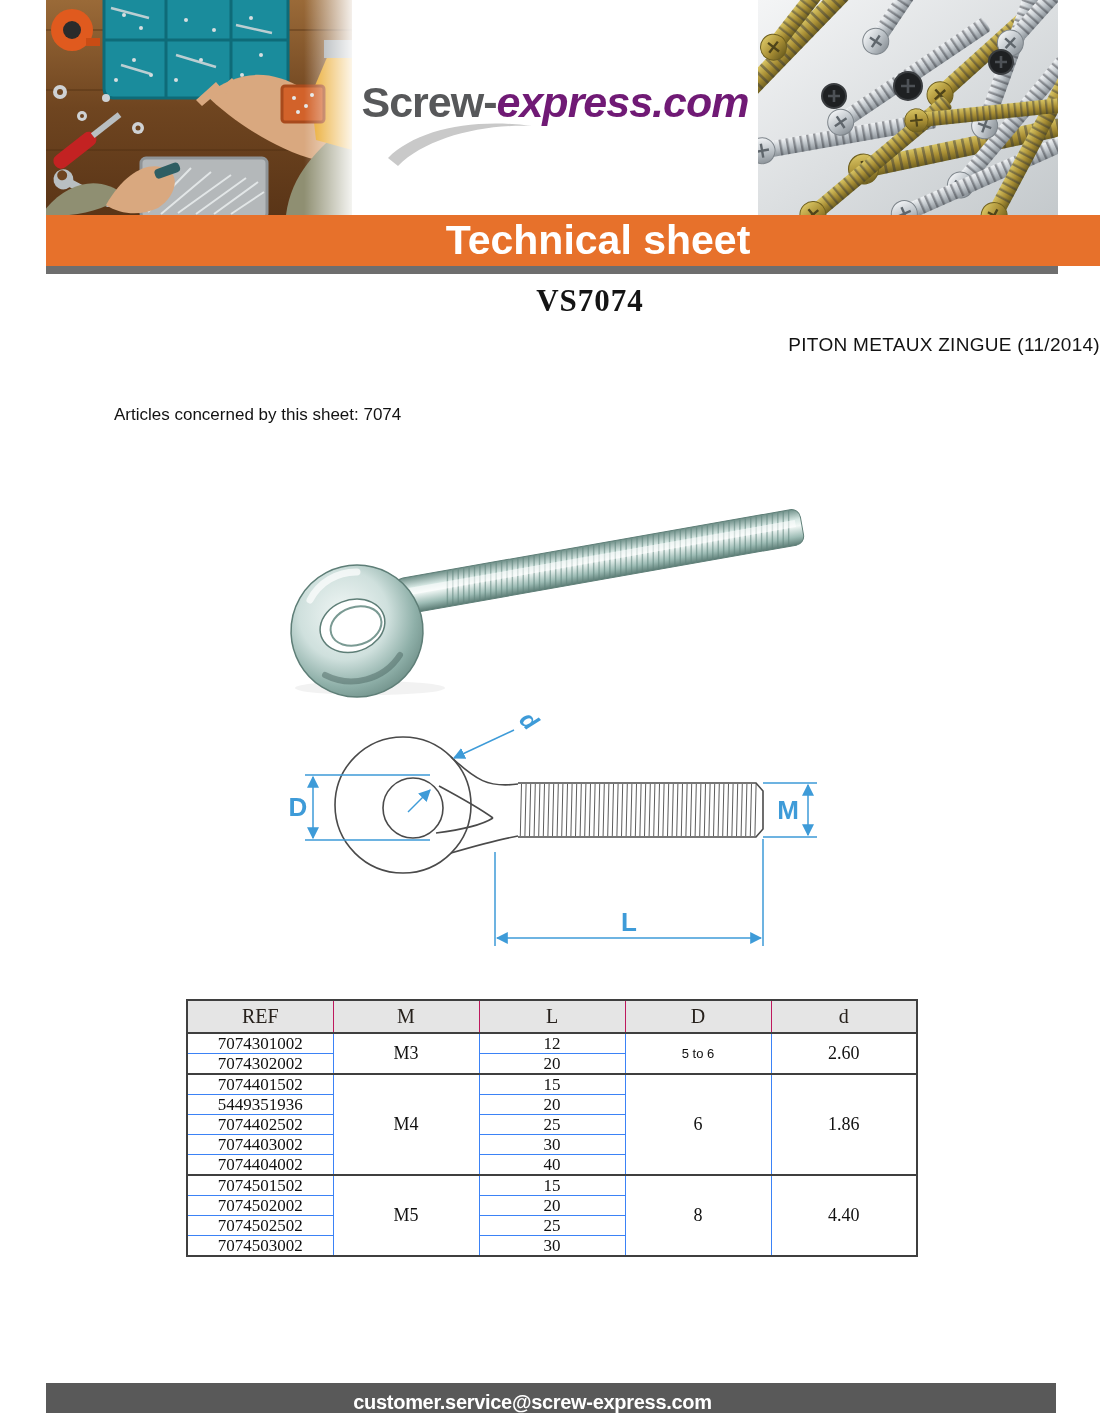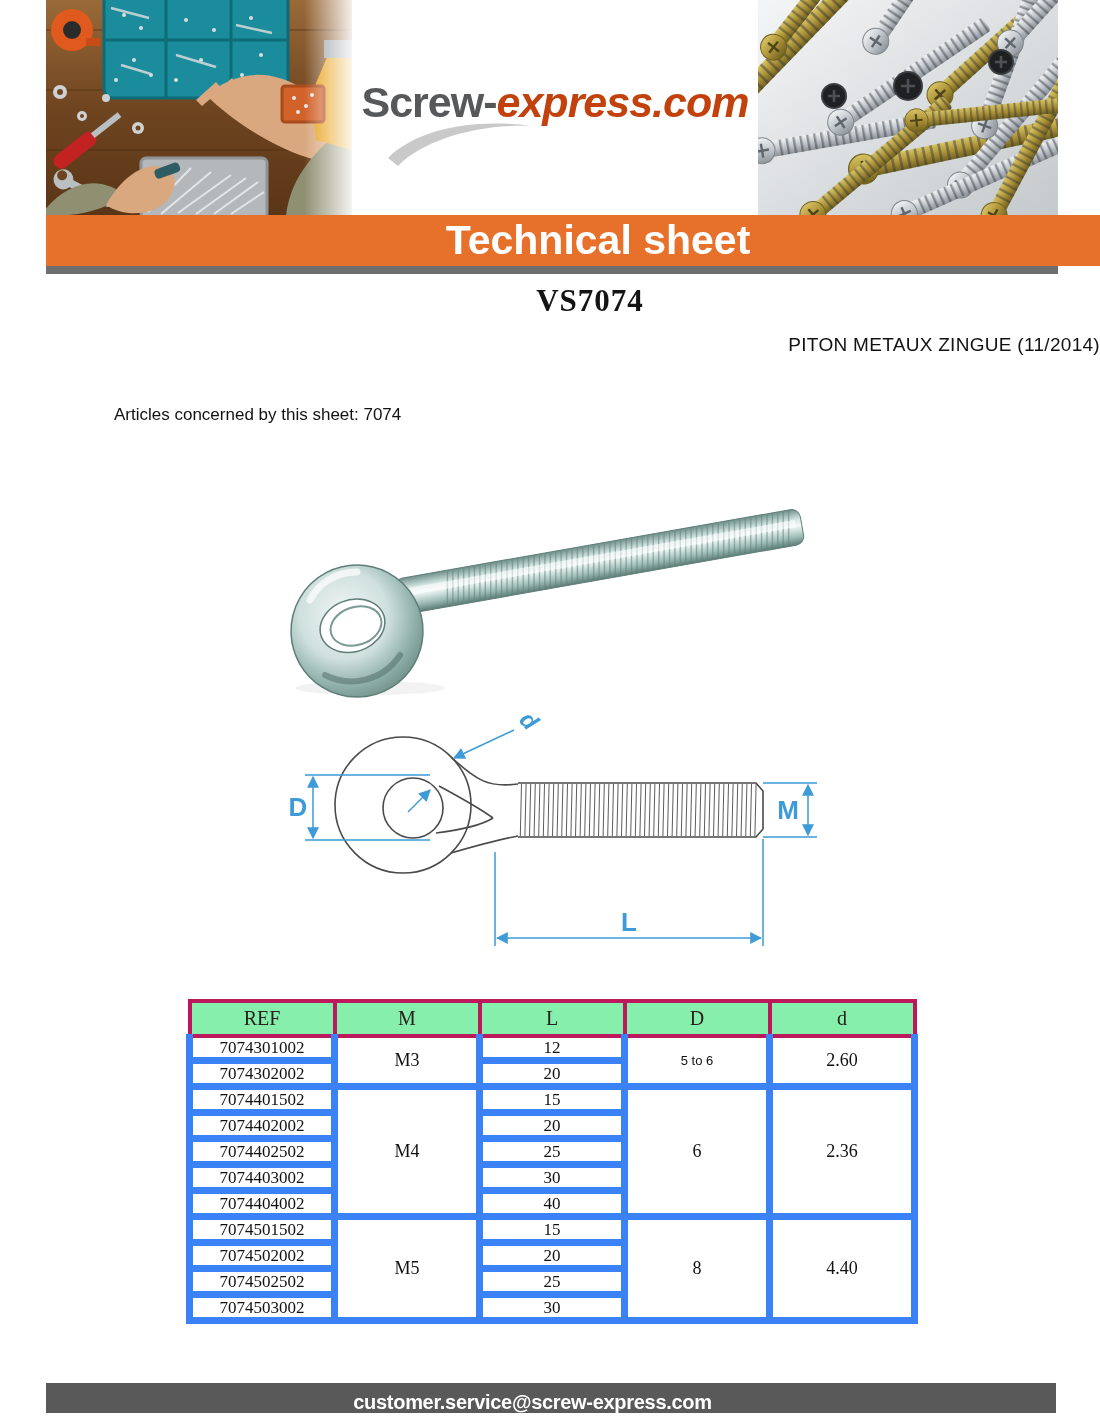--- a/index.html
+++ b/index.html
@@ -7,21 +7,21 @@
         font-family:"Liberation Sans",sans-serif;}
 
   
   .photo{position:absolute;top:0;height:215px;overflow:hidden;}
   .photo-left{left:46px;width:306px;}
   .photo-right{left:758px;width:300px;}
   .logo-wrap{position:absolute;left:352px;top:0;width:406px;height:215px;background:#fff;}
   .logo-text{position:absolute;left:0;top:78px;width:406px;text-align:center;
              font-size:43px;font-weight:bold;letter-spacing:-1px;white-space:nowrap;}
   .logo-p1{color:#57585a;}
-  .logo-p2{color:#c2410c;font-style:italic;}
+  .logo-p2{color:#701a75;font-style:italic;}
   .swoosh{position:absolute;left:34px;top:118px;}
 
   .banner{position:absolute;left:46px;top:215px;width:1012px;height:51px;background:#E7712B;
           color:#ffffff;text-align:center;line-height:51px;font-size:41px;font-weight:bold;
           letter-spacing:0px;padding-left:46px;}
   .gray-rule{position:absolute;left:46px;top:266px;width:1012px;height:8px;background:#6e6e6e;}
 
   
   .code-title{position:absolute;left:0;top:283px;width:1100px;text-align:center;
               font-family:"Liberation Serif",serif;font-size:31px;font-weight:bold;color:#141414;
@@ -30,23 +30,23 @@
                  font-size:19px;color:#121212;font-weight:500;letter-spacing:.3px;}
   .articles-note{position:absolute;left:114px;top:405px;font-size:17px;color:#121212;}
 
   
   .product-svg{position:absolute;left:285px;top:450px;}
   .diagram-svg{position:absolute;left:280px;top:700px;}
 
   
   .spec-table-wrap{position:absolute;left:186px;top:999px;}
   table.spec{border-collapse:collapse;table-layout:fixed;width:732px;border:2px solid #3f3f3f;}
-  table.spec th{background:#86efac;border:4px solid #be185d;height:29px;
+  table.spec th{background:#e5e5e5;border:1px solid #be185d;height:29px;
                 font-family:"Liberation Serif",serif;font-weight:normal;font-size:20px;color:#27211c;}
-  table.spec td{border:7px solid #3b82f6;height:19px;line-height:19px;padding:0;text-align:center;
+  table.spec td{border:1px solid #3b82f6;height:19px;line-height:19px;padding:0;text-align:center;
                 font-family:"Liberation Serif",serif;font-size:17px;color:#111;}
   table.spec tr.group-start td{border-top:2px solid #3f3f3f;}
   table.spec td.dsmall{font-family:"Liberation Sans",sans-serif;font-size:13px;}
   table.spec td.bigcell{font-size:18px;}
 
   
   .footer-bar{position:absolute;left:46px;top:1383px;width:1010px;height:30px;background:#595959;
               color:#ffffff;font-weight:bold;font-size:20px;line-height:39px;text-align:center;
               padding-right:37px;box-sizing:border-box;letter-spacing:-0.3px;}
 </style>
@@ -431,24 +431,24 @@
           </tr>
           <tr>
             <td>7074302002</td>
             <td>20</td>
           </tr>
           <tr class="group-start">
             <td>7074401502</td>
             <td class="bigcell" rowspan="5">M4</td>
             <td>15</td>
             <td class="bigcell" rowspan="5">6</td>
-            <td class="bigcell" rowspan="5">2.36</td>
-          </tr>
-          <tr>
-            <td>7074402002</td>
+            <td class="bigcell" rowspan="5">1.86</td>
+          </tr>
+          <tr>
+            <td>5449351936</td>
             <td>20</td>
           </tr>
           <tr>
             <td>7074402502</td>
             <td>25</td>
           </tr>
           <tr>
             <td>7074403002</td>
             <td>30</td>
           </tr>

